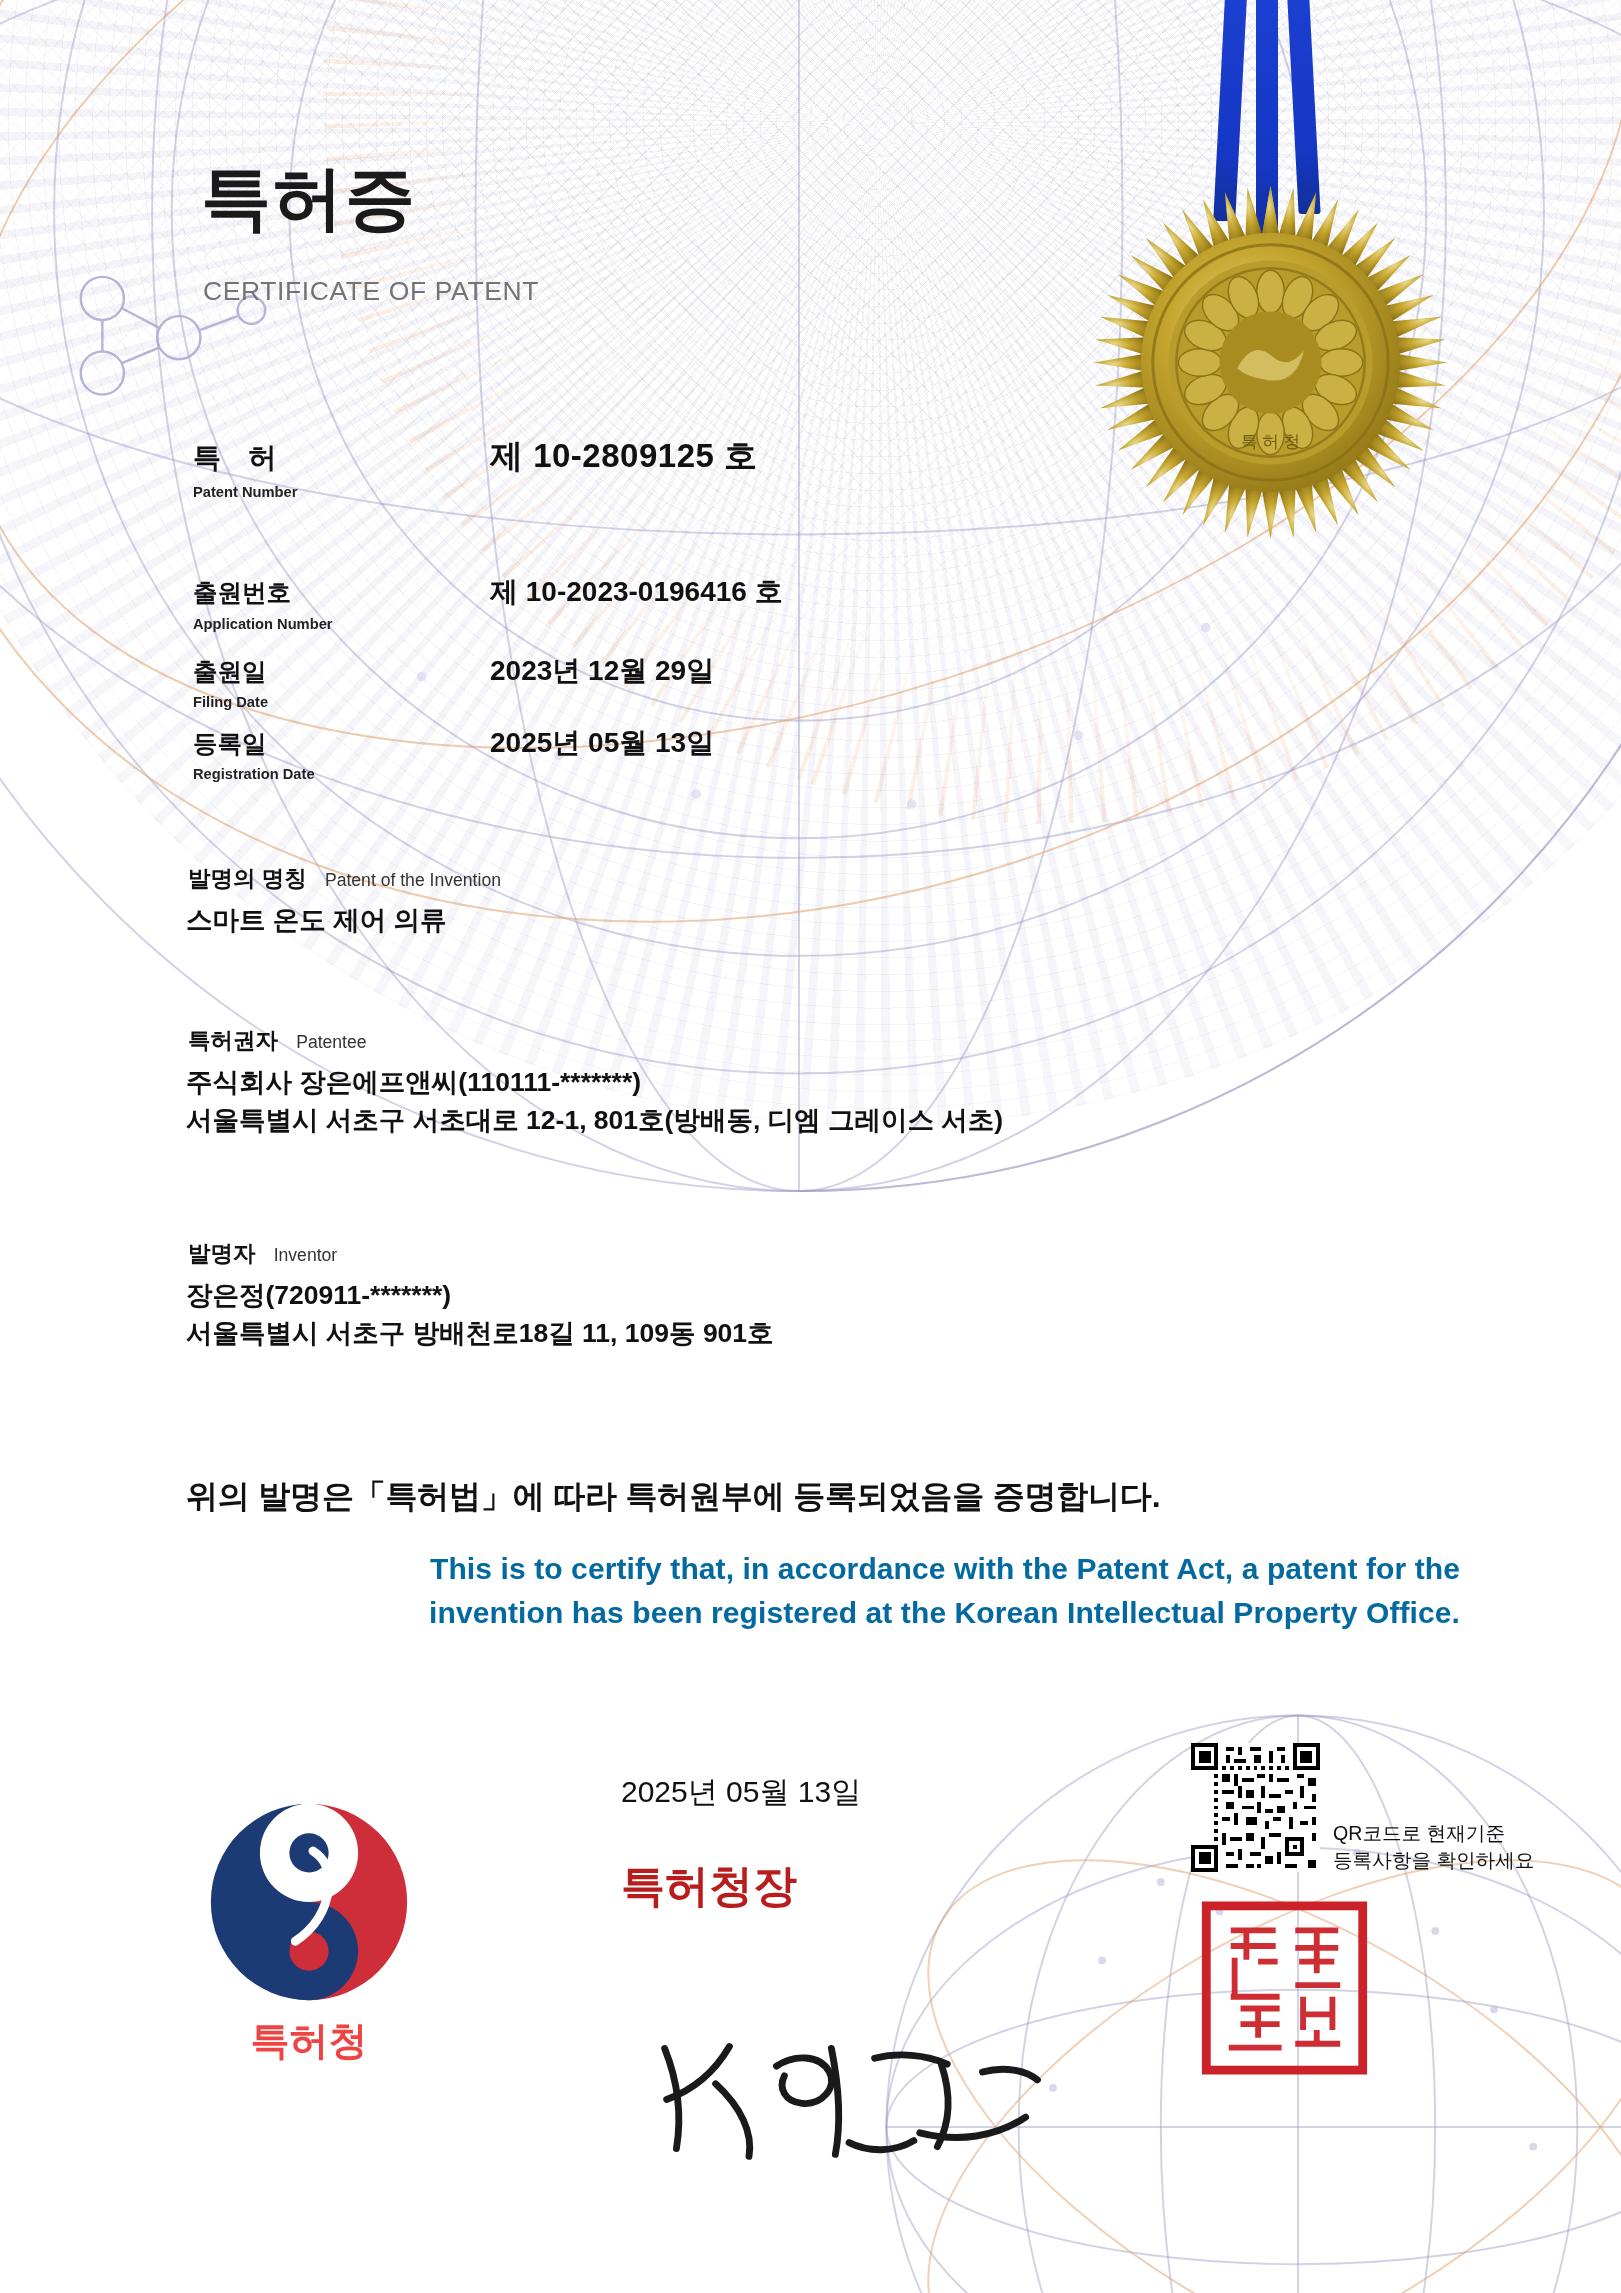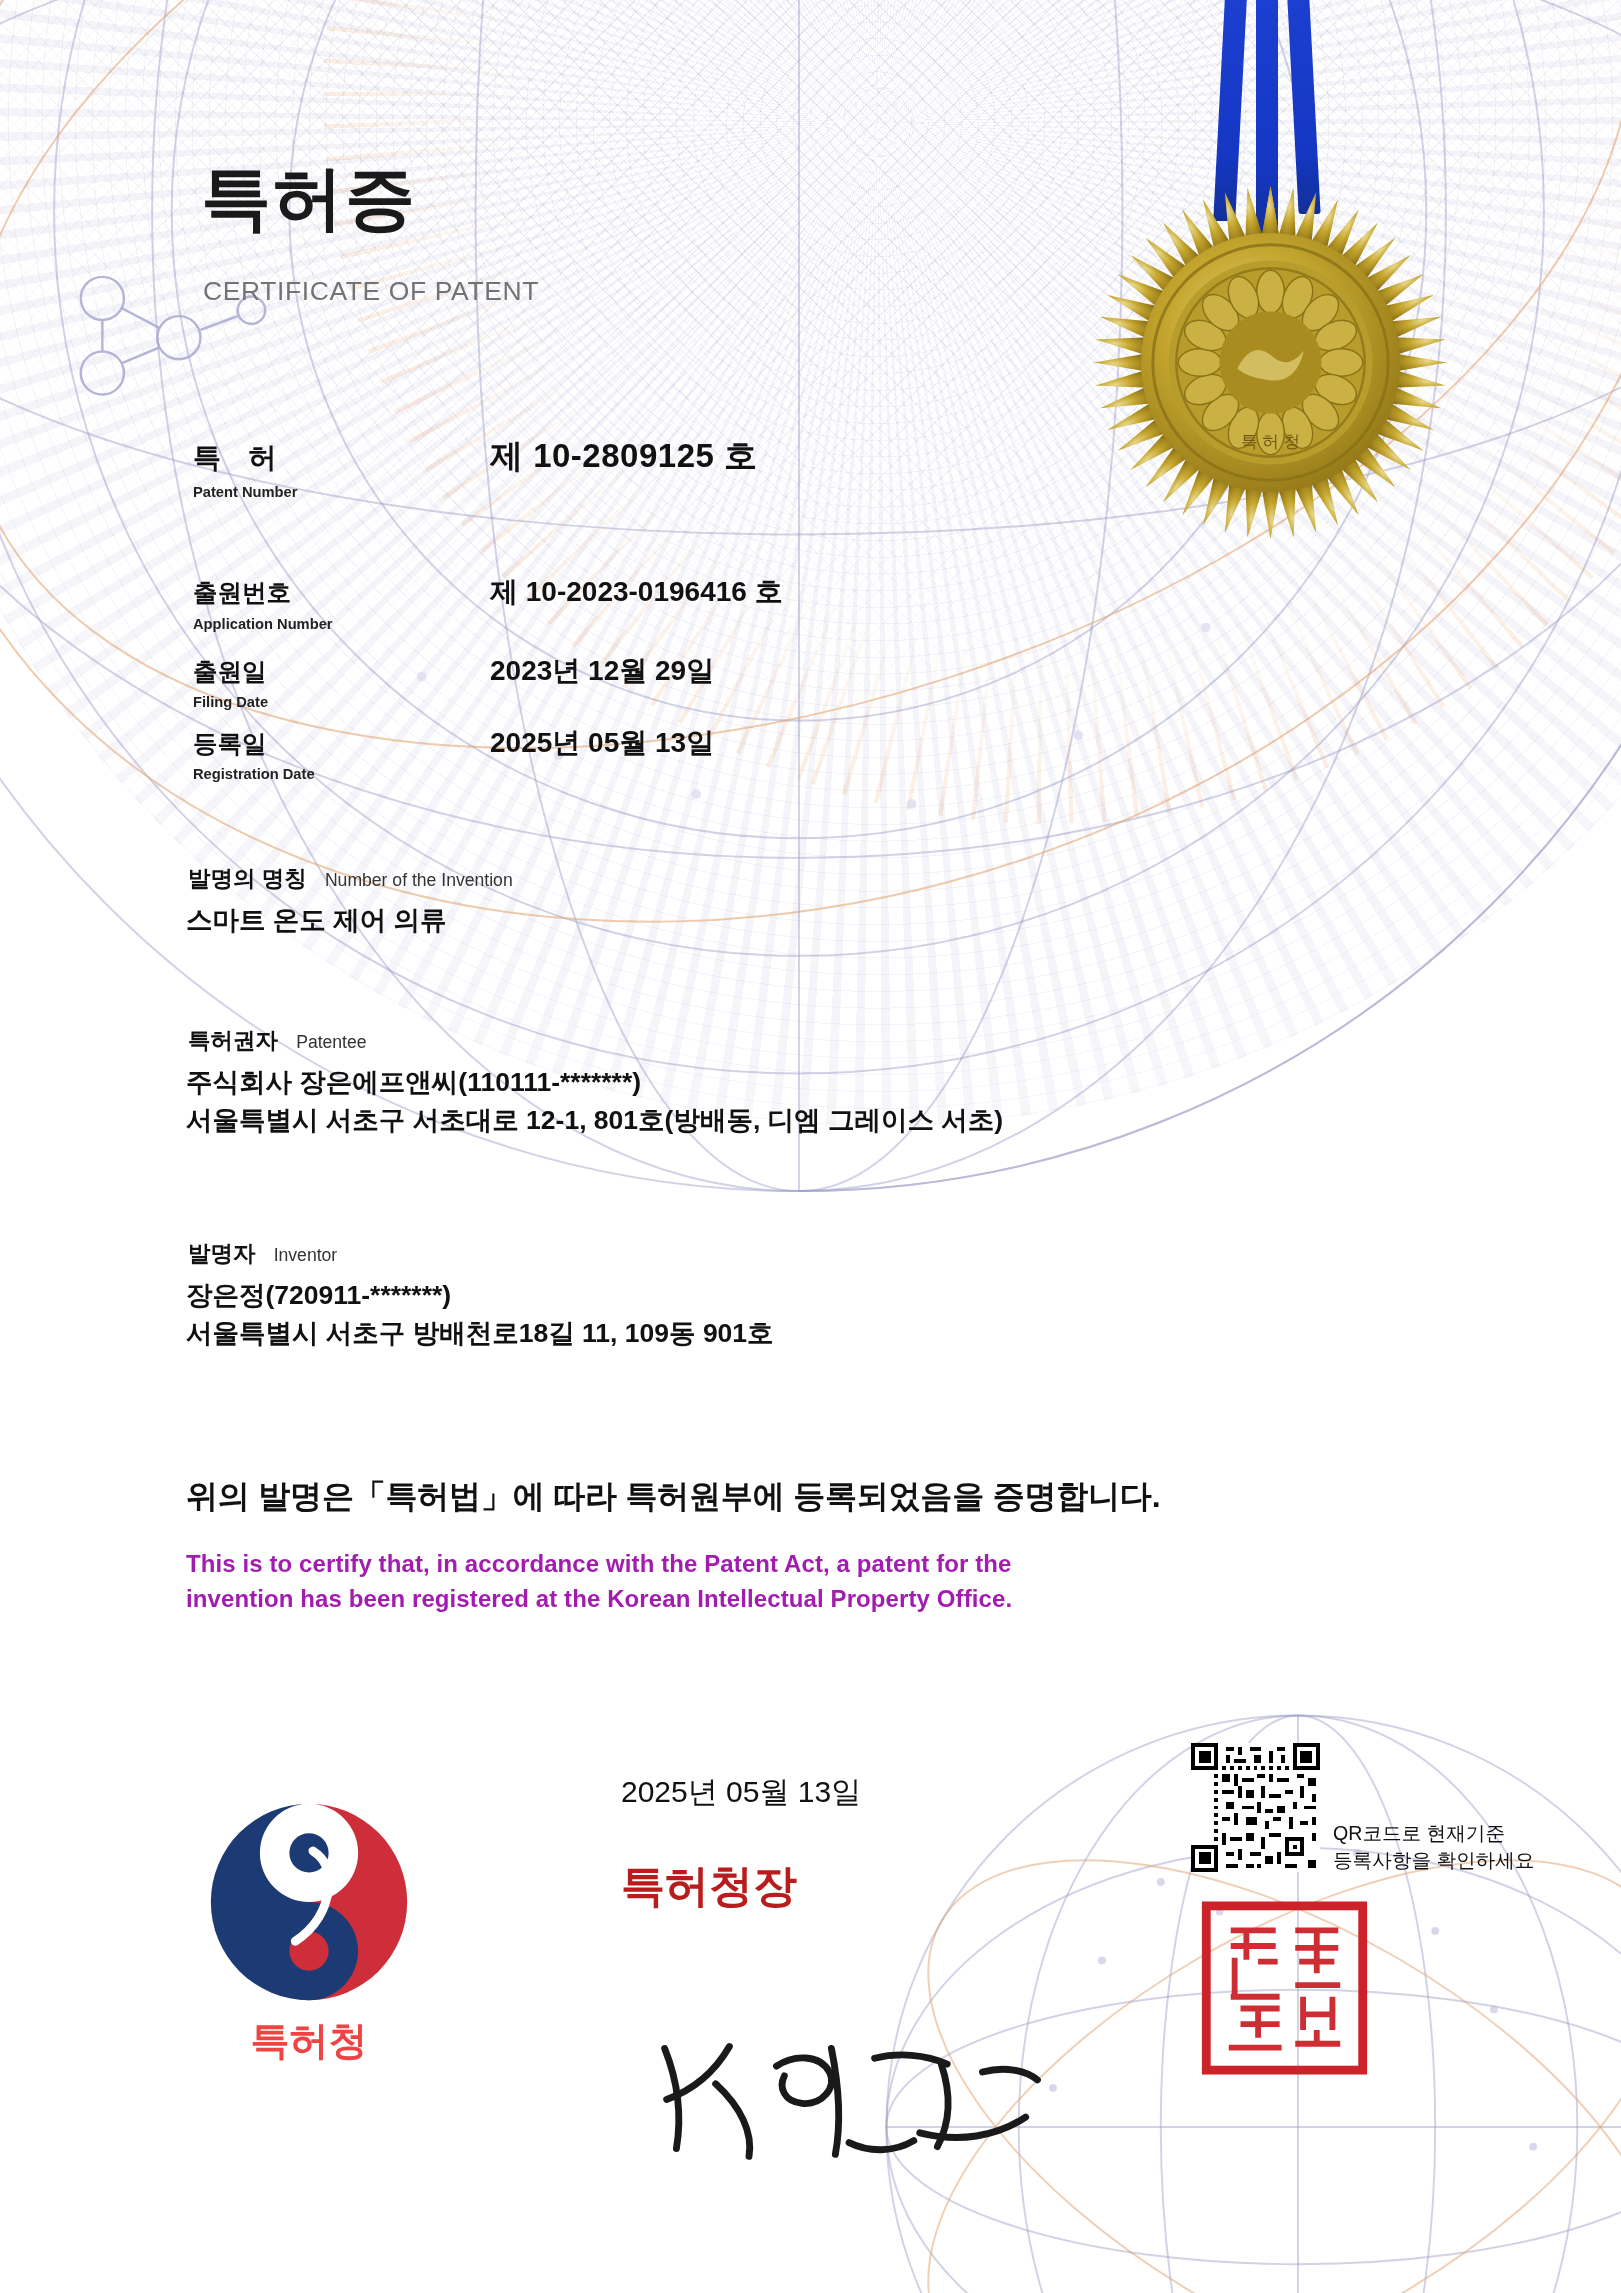--- a/index.html
+++ b/index.html
@@ -197,25 +197,26 @@
     font-size: 32px;
     font-weight: bold;
     color: #111;
     letter-spacing: -0.2px;
   }
   .certify-en {
     position: absolute;
     left: 186px;
     top: 1547px;
     width: 1274px;
-    font-size: 24px;
-    font-weight: bold;
-    color: #a21caf;
+    font-size: 30px;
+    font-weight: bold;
+    color: #0369a1;
     line-height: 1.45;
     letter-spacing: 0.1px;
+    text-align: right;
   }
 
   
   .sign-date {
     position: absolute;
     left: 621px;
     top: 1772px;
     font-size: 30px;
     color: #111;
   }
@@ -510,21 +511,21 @@
     <div class="field-label-ko lbl-filing-ko">출원일</div>
     <div class="field-label-en lbl-filing-en">Filing Date</div>
     <div class="field-value val-filing">2023년 12월 29일</div>
 
     <div class="field-label-ko lbl-reg-ko">등록일</div>
     <div class="field-label-en lbl-reg-en">Registration Date</div>
     <div class="field-value val-reg">2025년 05월 13일</div>
 
     <div class="sec-head head-title">
       <span class="ko">발명의 명칭</span>
-      <span class="en">Number of the Invention</span>
+      <span class="en">Patent of the Invention</span>
     </div>
     <div class="sec-body body-title">스마트 온도 제어 의류</div>
 
     <div class="sec-head head-patentee">
       <span class="ko">특허권자</span>
       <span class="en">Patentee</span>
     </div>
     <div class="sec-body body-patentee">
       <div>주식회사 장은에프앤씨(110111-*******)</div>
       <div>서울특별시 서초구 서초대로 12-1, 801호(방배동, 디엠 그레이스 서초)</div>

